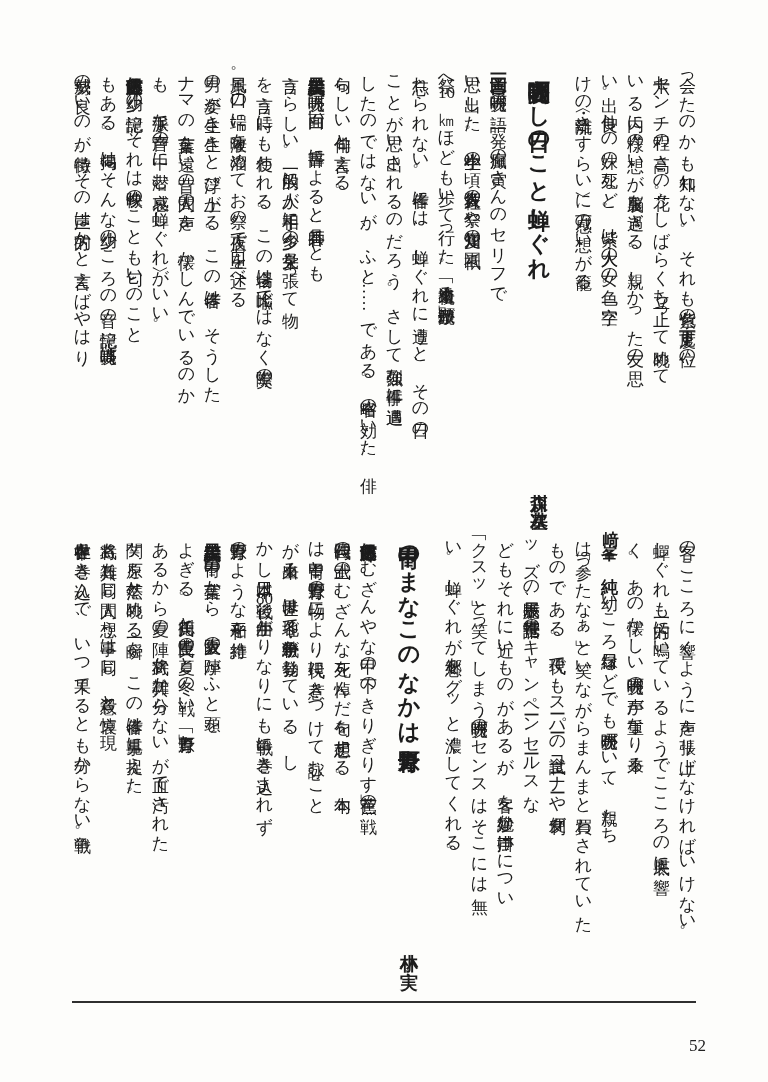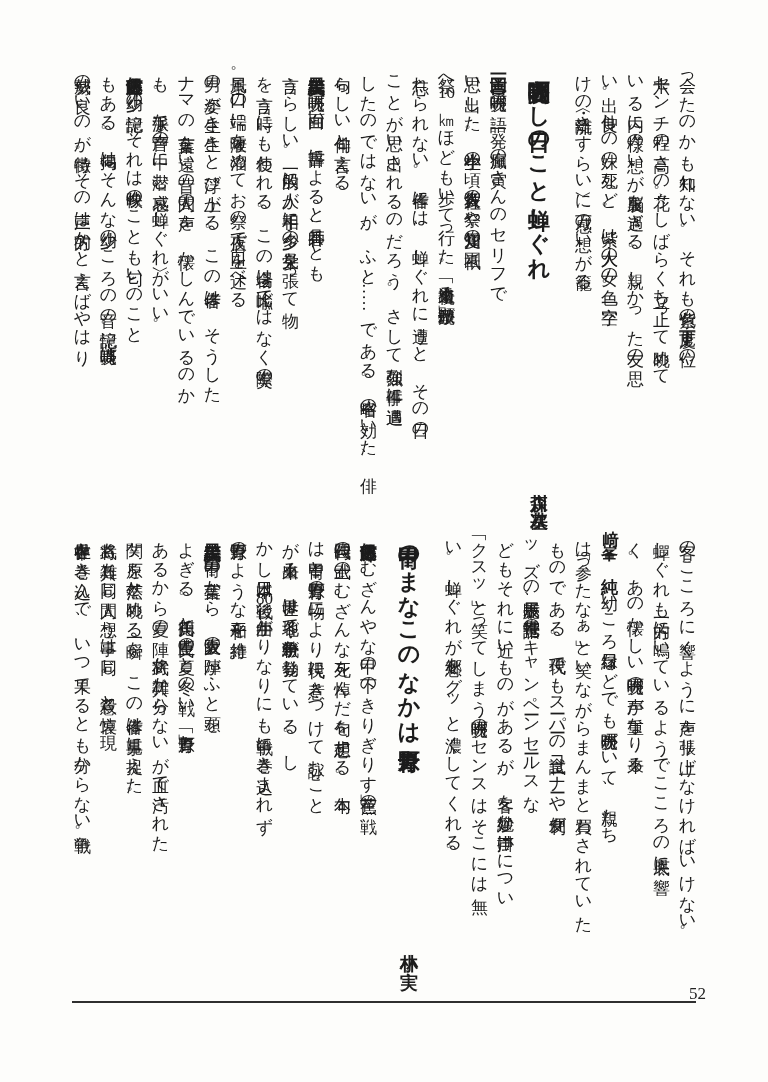--- a/index.html
+++ b/index.html
@@ -49,21 +49,21 @@
   }
   .vblock.bottom .h-author { margin-bottom:14px; }
   .footer-rule {
     position:absolute;
     top:1001px; left:72px;
     width:624px; height:2px;
     background:#2f2f2f;
   }
   .page-number {
     position:absolute;
-    top:984px; right:62px;
+    top:1036px; right:62px;
     font-size:17px;
     color:#222;
     font-family:"Liberation Serif","DejaVu Serif",serif;
   }
 </style>
 </head>
 <body>
 
 <div class="page">
 

